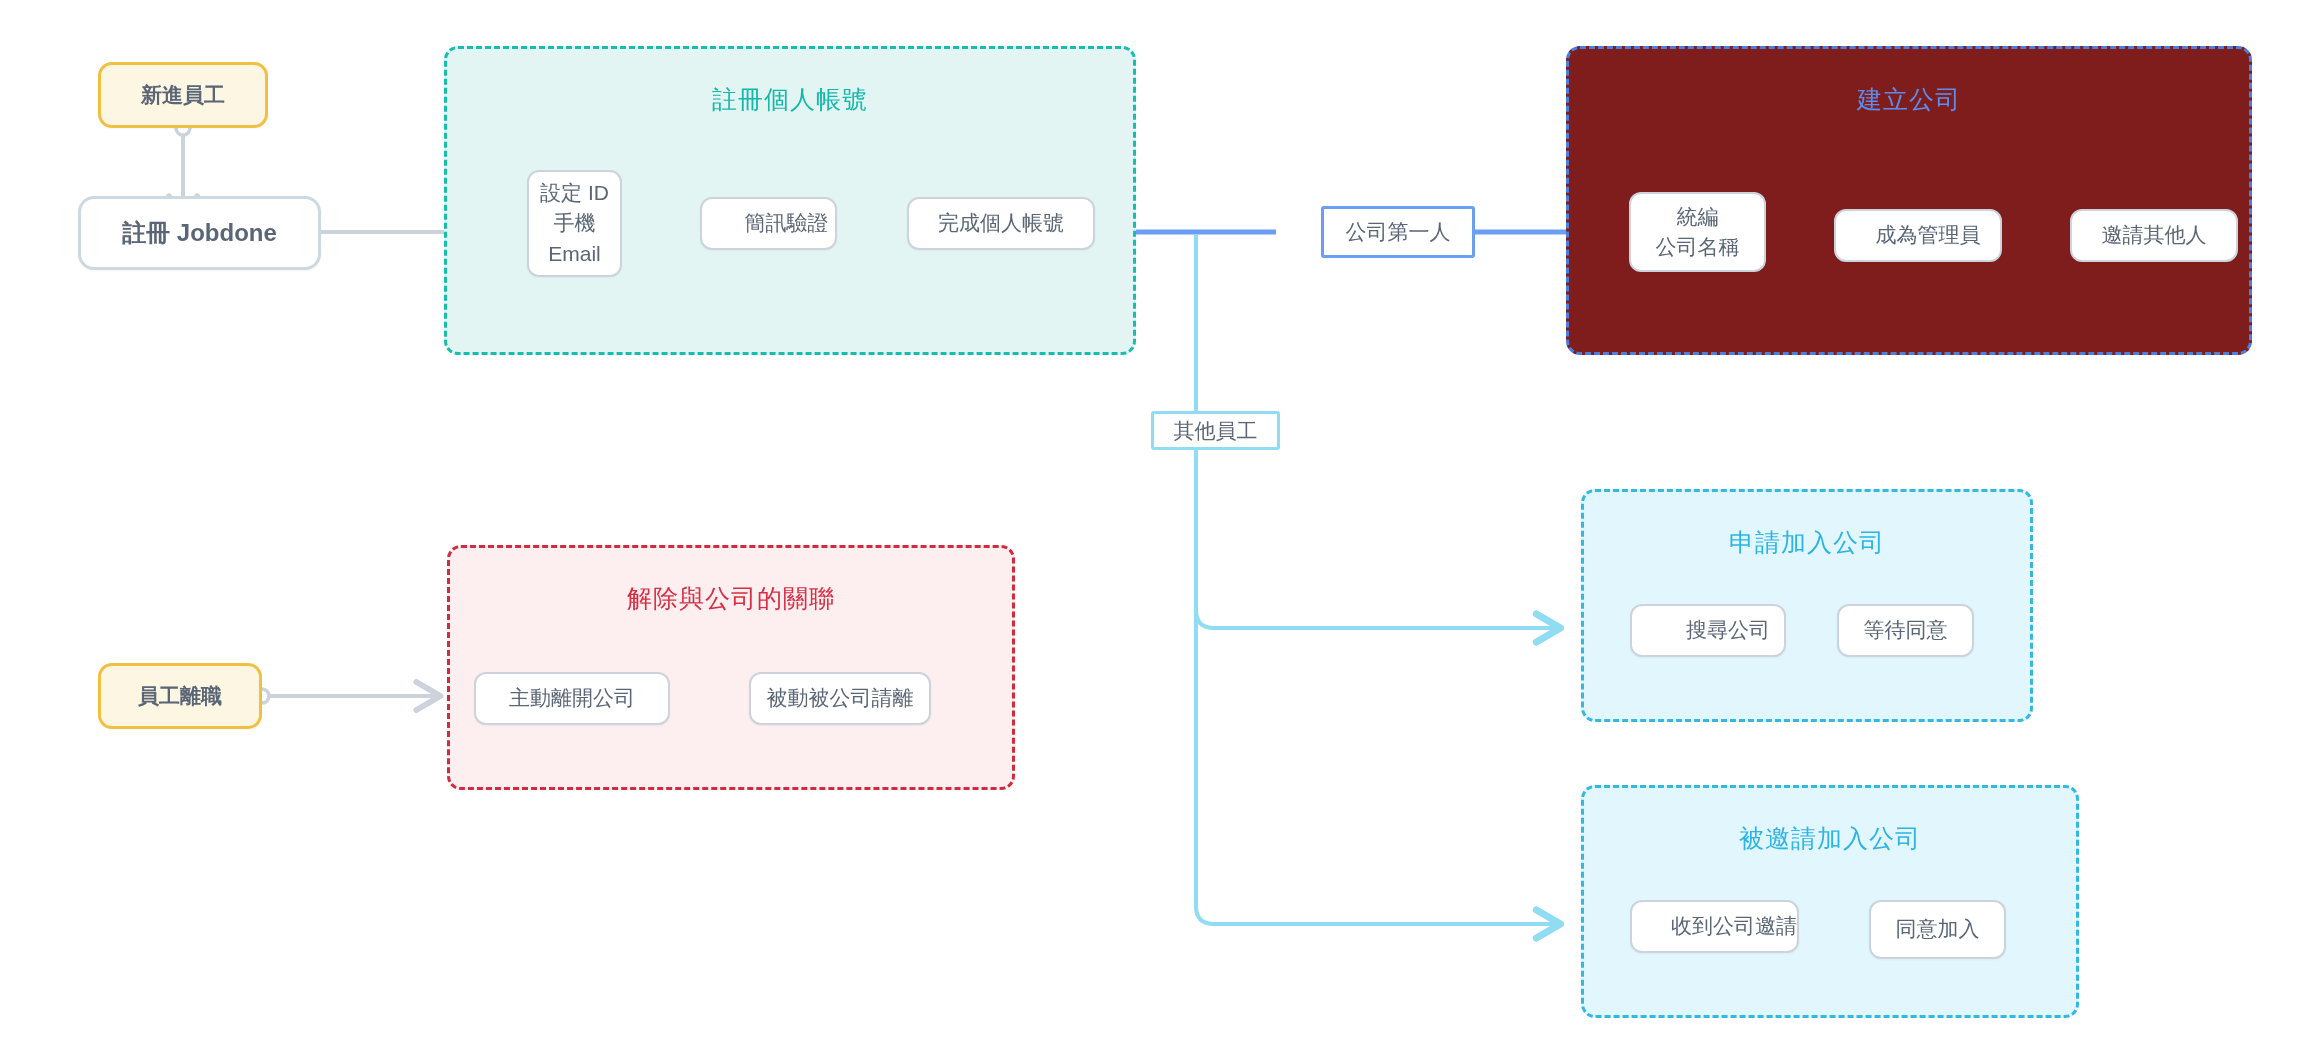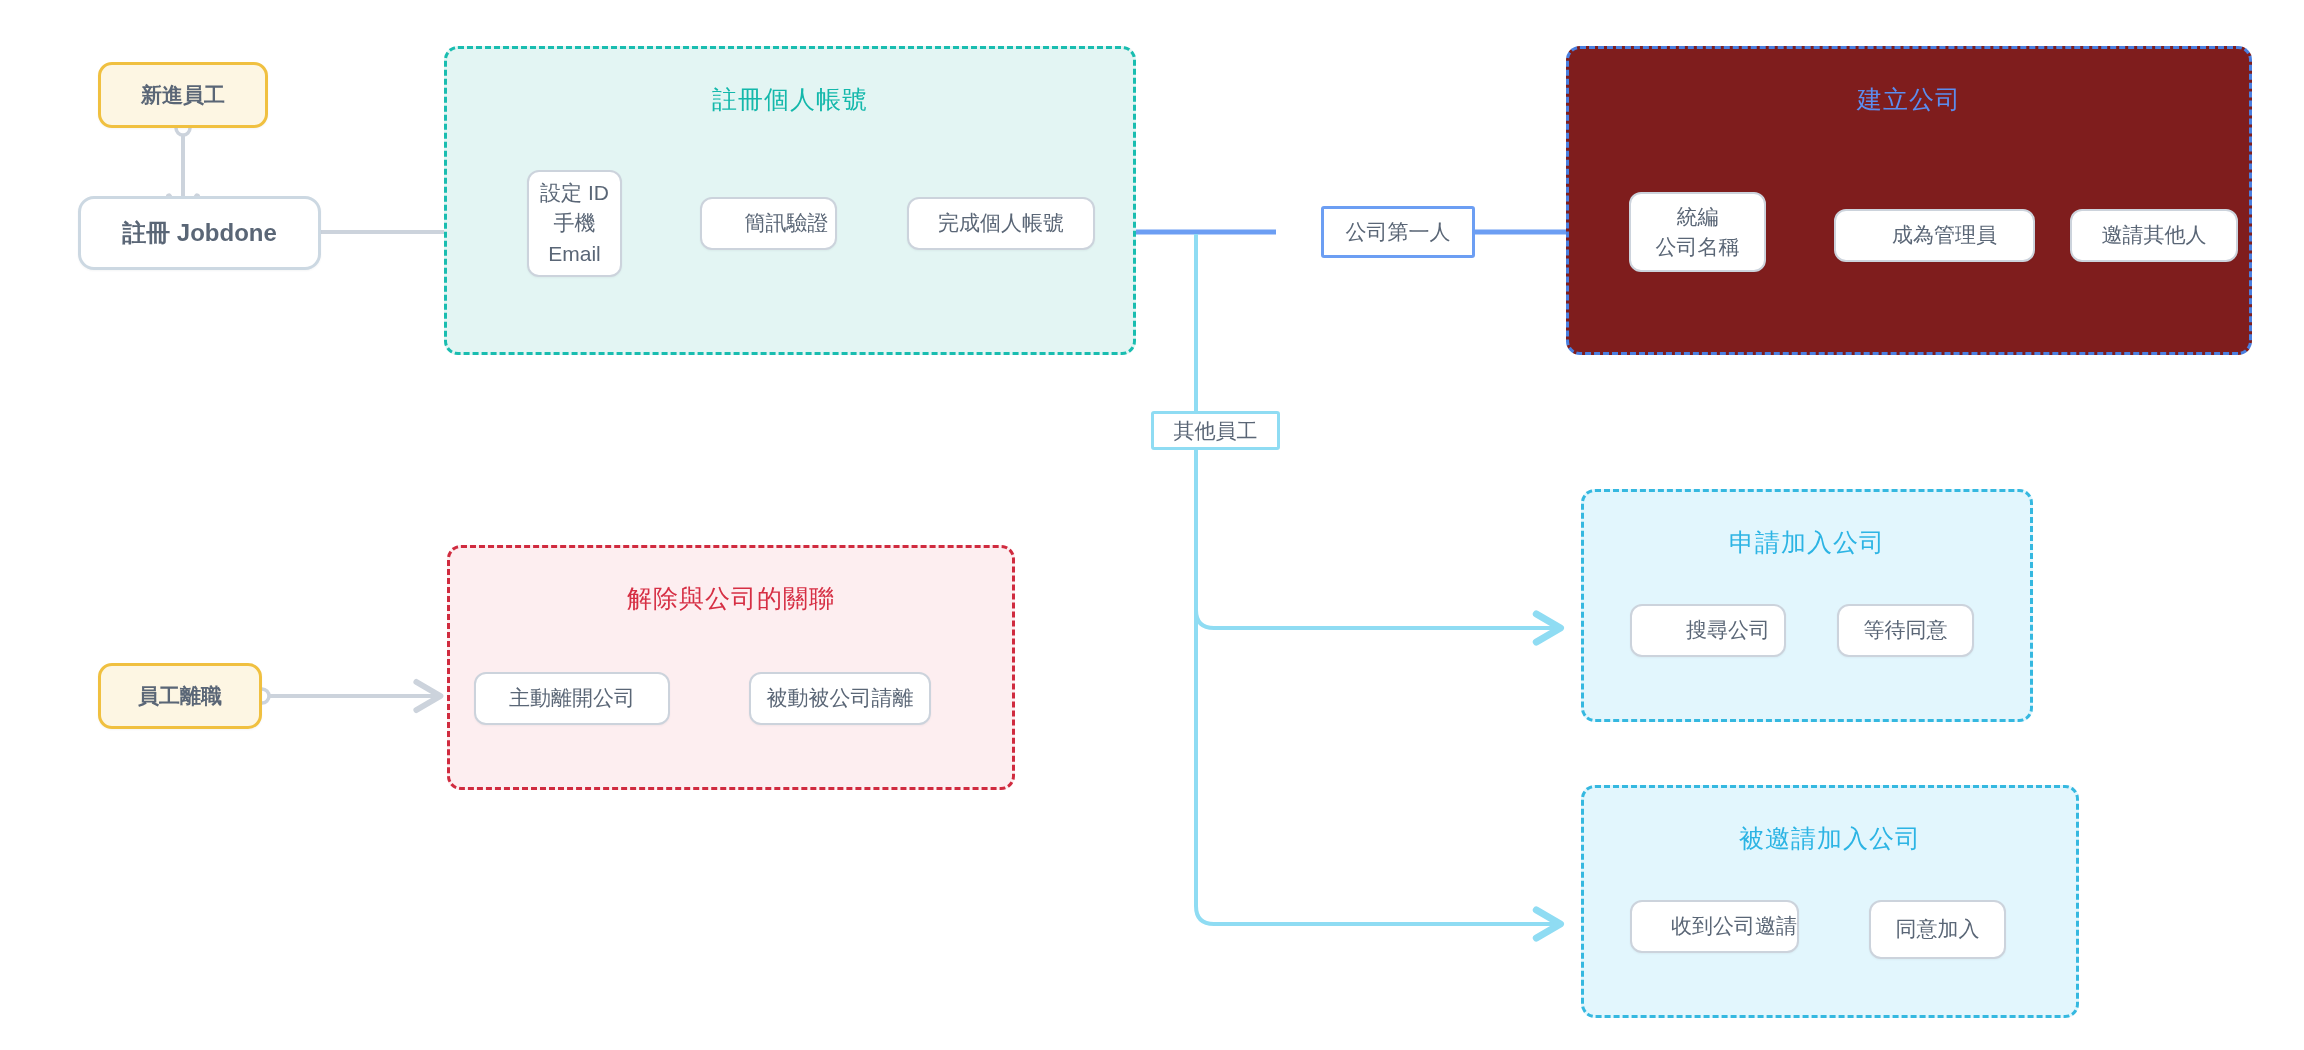--- a/index.html
+++ b/index.html
@@ -224,21 +224,21 @@
     <div class="edge-label cyan" style="left:1151px; top:411px; width:129px; height:39px;">
       <span>其他員工</span>
     </div>
 
     <div class="group blue" style="left:1566px; top:46px; width:686px; height:309px;">
       <div class="group-title">建立公司</div>
       <div class="node" style="left:60px; top:143px; width:137px; height:80px;">
         <span>統編
 公司名稱</span>
       </div>
-      <div class="node" style="left:265px; top:160px; width:201px; height:53px;padding-left:20px;">
+      <div class="node" style="left:265px; top:160px; width:168px; height:53px;padding-left:20px;">
         <span>成為管理員</span>
       </div>
       <div class="node" style="left:501px; top:160px; width:168px; height:53px;">
         <span>邀請其他人</span>
       </div>
     </div>
 
     <div class="group cyan" style="left:1581px; top:489px; width:452px; height:233px;">
       <div class="group-title">申請加入公司</div>
       <div class="node" style="left:46px; top:112px; width:156px; height:53px;padding-left:40px;">

